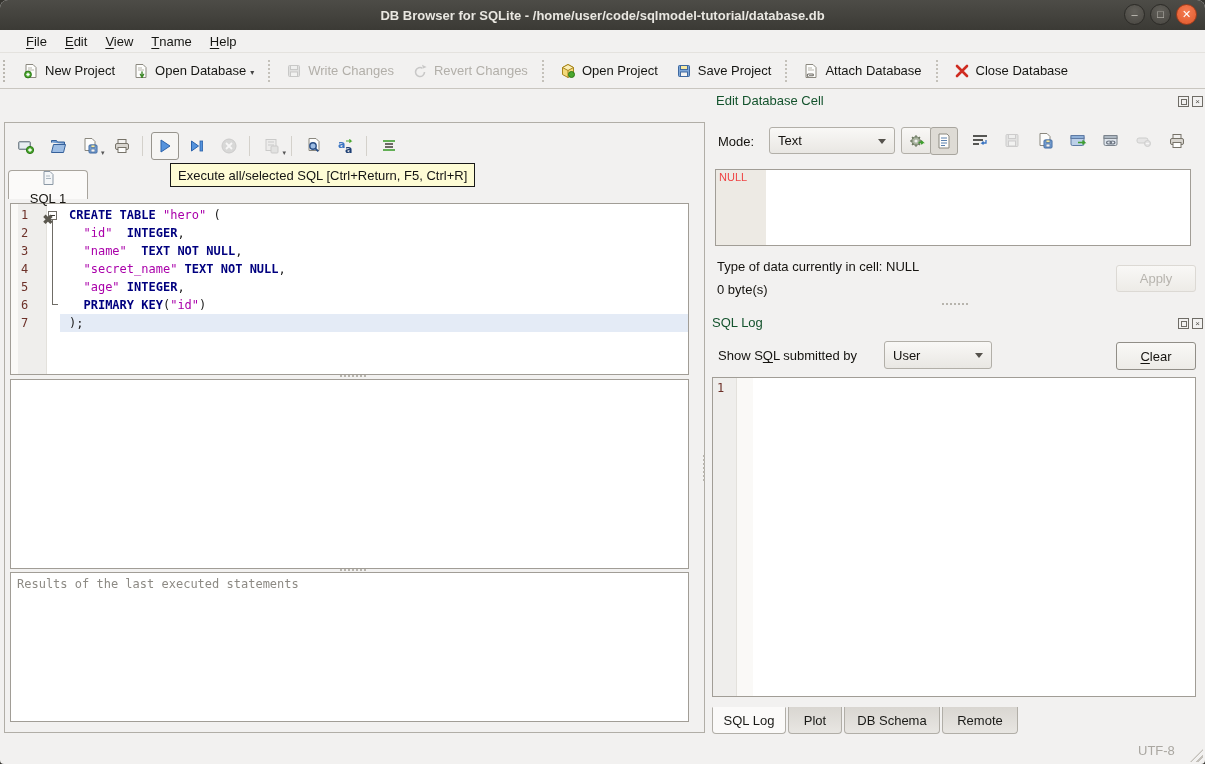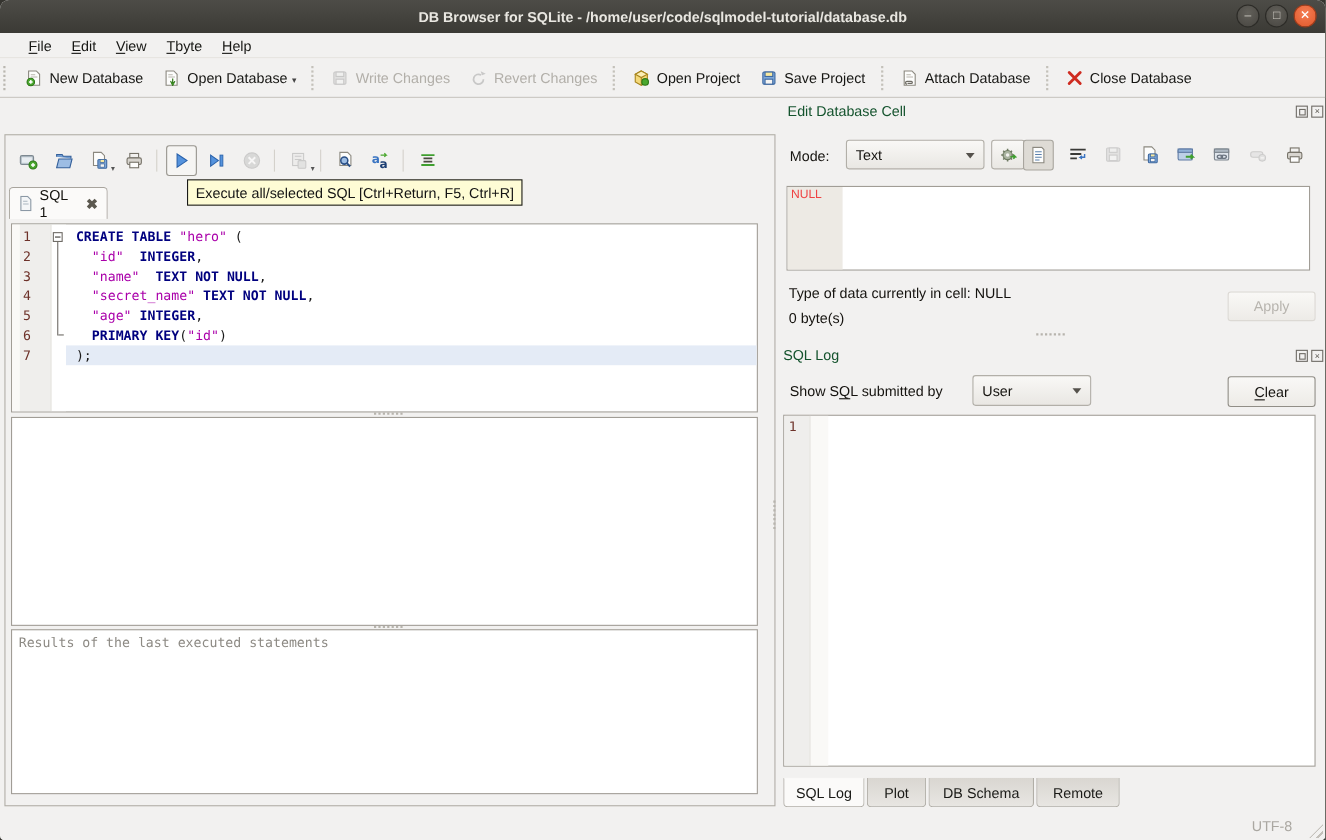--- a/index.html
+++ b/index.html
@@ -47,23 +47,23 @@
 
   .sqltoolbar{position:absolute;left:12px;top:129px;height:34px;display:flex;align-items:center;z-index:2;}
   .sbtn{width:28px;height:28px;display:flex;align-items:center;justify-content:center;border:1px solid transparent;
     border-radius:3px;margin-right:4px;box-sizing:border-box;}
   .sbtn.hover{border-color:#97948d;background:#f6f5f3;}
   .sbtn.disabled svg{opacity:.4;filter:grayscale(1);}
   .ssep{width:2px;height:20px;border-left:1px solid #d4d1cb;margin:0 6px 0 2px;}
   .scaret{font-size:7px;color:#555;margin-left:-7px;margin-top:14px;margin-right:3px;}
 
   
-  .sqltab{position:absolute;left:8px;top:170px;width:90px;height:29px;box-sizing:border-box;
+  .sqltab{position:absolute;left:8px;top:170px;width:80px;height:29px;box-sizing:border-box;
     border:1px solid #a8a49d;border-bottom:none;border-radius:4px 4px 0 0;background:#fbfaf9;
-    display:flex;align-items:center;gap:6px;padding:0 8px;font-size:13px;color:#15130f;z-index:2;}
+    display:flex;align-items:center;gap:6px;padding:0 8px;font-size:13px;color:#15130f;z-index:2;flex-direction:column;}
   .sqltab .closex{color:#5b584f;font-weight:bold;font-size:13px;}
 
   
   .tooltip{position:absolute;left:170px;top:163px;height:24px;box-sizing:border-box;z-index:10;
     background:#fefcd5;border:1px solid #191919;display:flex;align-items:center;
     padding:8px 7px;font-size:13px;color:#141414;white-space:nowrap;}
 
   
   .editor{position:absolute;left:10px;top:203px;width:679px;height:172px;box-sizing:border-box;
     border:1px solid #a19d96;background:#fff;font-family:"DejaVu Sans Mono",monospace;font-size:12px;overflow:hidden;}
@@ -154,38 +154,38 @@
       <span class="wbtn">–</span>
       <span class="wbtn">□</span>
       <span class="wbtn close">✕</span>
     </span>
   </div>
 
   <div class="menubar">
     <span class="menu-item"><span class="mn">F</span><span>ile</span></span>
     <span class="menu-item"><span class="mn">E</span><span>dit</span></span>
     <span class="menu-item"><span class="mn">V</span><span>iew</span></span>
-    <span class="menu-item"><span class="mn">T</span><span>byte</span></span>
+    <span class="menu-item"><span class="mn">T</span><span>name</span></span>
     <span class="menu-item"><span class="mn">H</span><span>elp</span></span>
   </div>
 
   <div class="toolbar">
     <span class="tb-handle"></span>
 
     <span class="tb-btn">
       <span>
             <svg width="16" height="16">
               <path d="M3 1.5h7l3 3v10H3z" fill="#fdfdfc" stroke="#8b887f"></path>
               <line x1="5" y1="5" x2="9" y2="5" stroke="#b9b6ad"></line>
               <line x1="5" y1="7" x2="11" y2="7" stroke="#b9b6ad"></line>
               <circle cx="5" cy="11.5" r="3.4" fill="#4aa72e" stroke="#2c7816"></circle>
               <path d="M5 9.8v3.4M3.3 11.5h3.4" stroke="#fff" stroke-width="1.3"></path>
             </svg>
           </span>
-      <span>New Database</span>
+      <span>New Project</span>
     </span>
 
     <span class="tb-btn">
       <span>
             <svg width="16" height="16">
               <path d="M3 1.5h7l3 3v10H3z" fill="#fdfdfc" stroke="#8b887f"></path>
               <line x1="5" y1="5" x2="9" y2="5" stroke="#b9b6ad"></line>
               <line x1="5" y1="7" x2="11" y2="7" stroke="#b9b6ad"></line>
               <path d="M9 8.5v4l-2-1.6 2 4.1 2-4.1-2 1.6z" fill="#4aa72e" stroke="#2c7816" stroke-width="0.8"></path>
             </svg>

